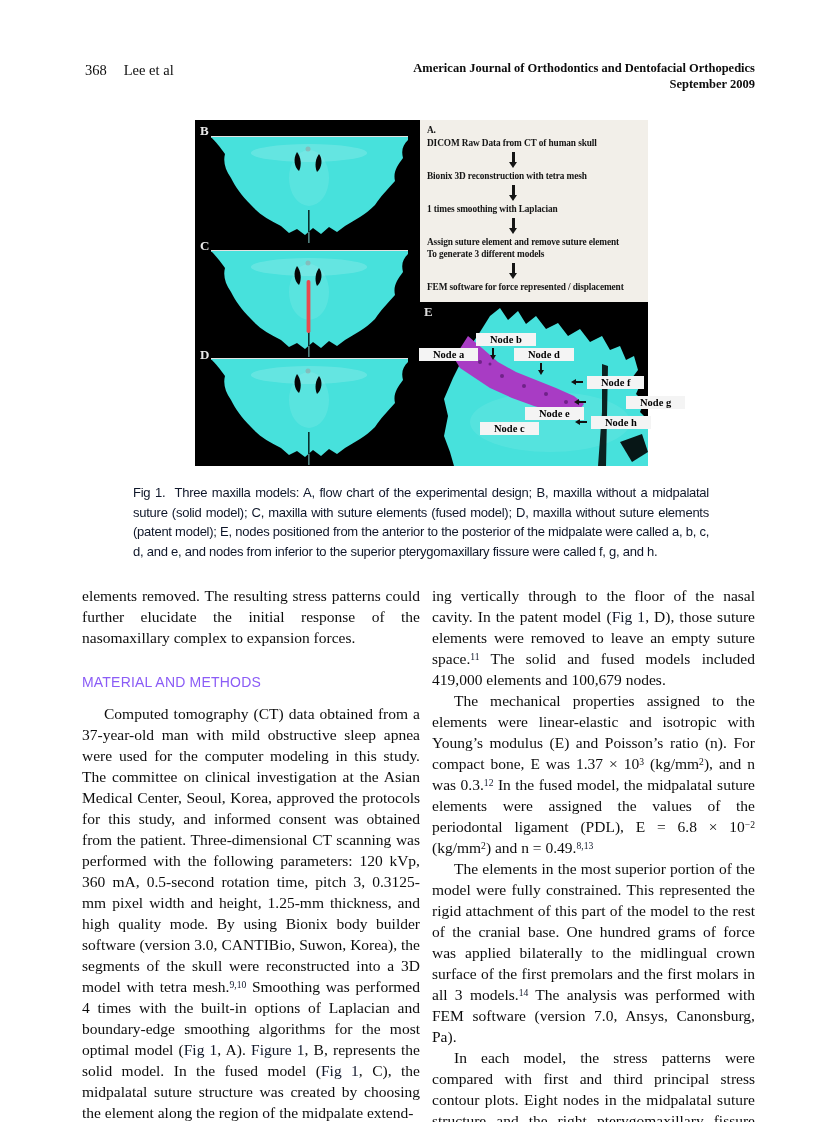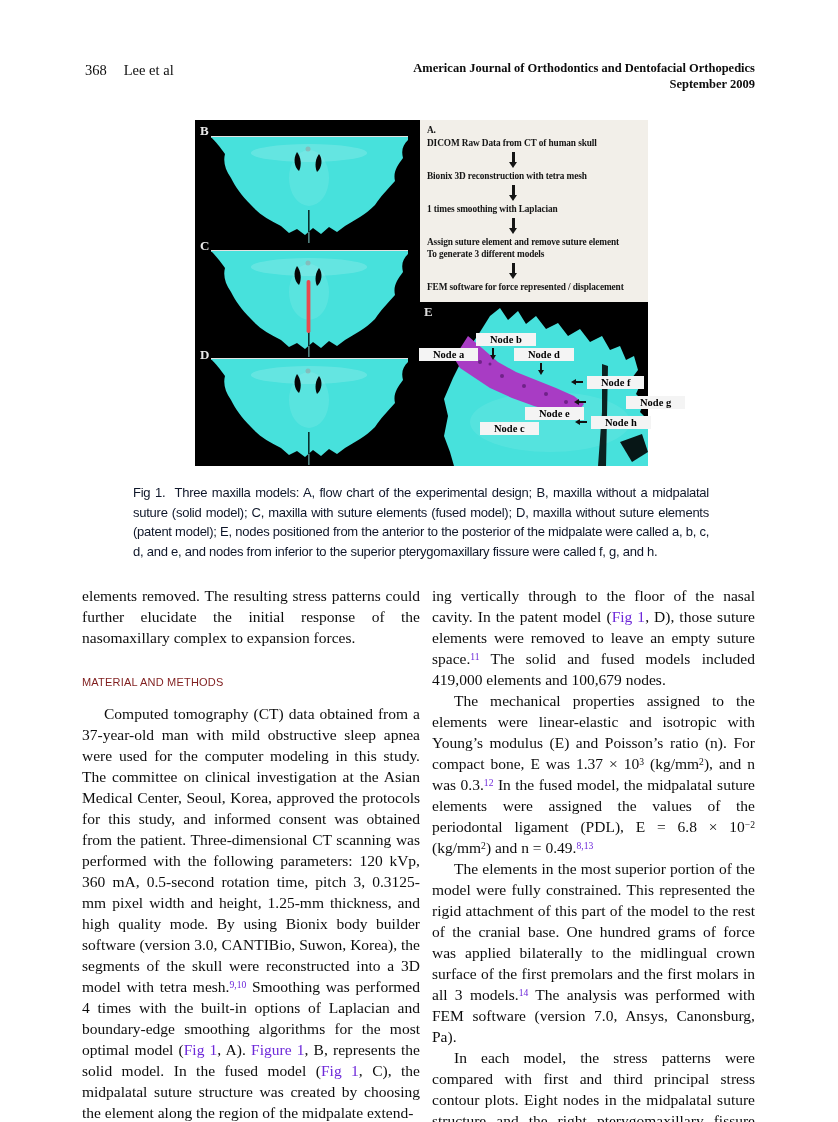--- a/index.html
+++ b/index.html
@@ -52,24 +52,24 @@
            font-family:"Liberation Sans",sans-serif;font-size:13px;
            letter-spacing:-0.25px;line-height:19.5px;color:#0f172a;text-align:justify;}
 
   
   .col{position:absolute;top:585px;text-align:justify;font-size:15.5px;line-height:21px;}
   .col-left{left:82px;width:338px;}
   .col-right{left:432px;width:323px;}
   .col p{margin:0;font-family:Liberation Serif, serif;}
   .indent{text-indent:22px;}
   .section-heading{margin:24px 0 10px 0;font-family:"Liberation Sans",sans-serif;
-                   font-weight:400;font-size:11px;color:#7f1d1d;letter-spacing:0.2px;
+                   font-weight:400;font-size:14px;color:#8b5cf6;letter-spacing:0.2px;
                    text-align:left;}
   sup{font-size:0.62em;line-height:0;position:relative;vertical-align:baseline;top:-0.45em;}
-  .seg-link,.seg-sup-link{color:#6d28d9;}
+  .seg-link,.seg-sup-link{color:#0f172a;}
 </style>
 </head>
 <body>
 
 <div class="hdr-left">
   <span class="pgnum">368</span><span>Lee et al</span>
 </div>
 <div class="hdr-right">
   <div>American Journal of Orthodontics and Dentofacial Orthopedics</div>
   <div>September 2009</div>

